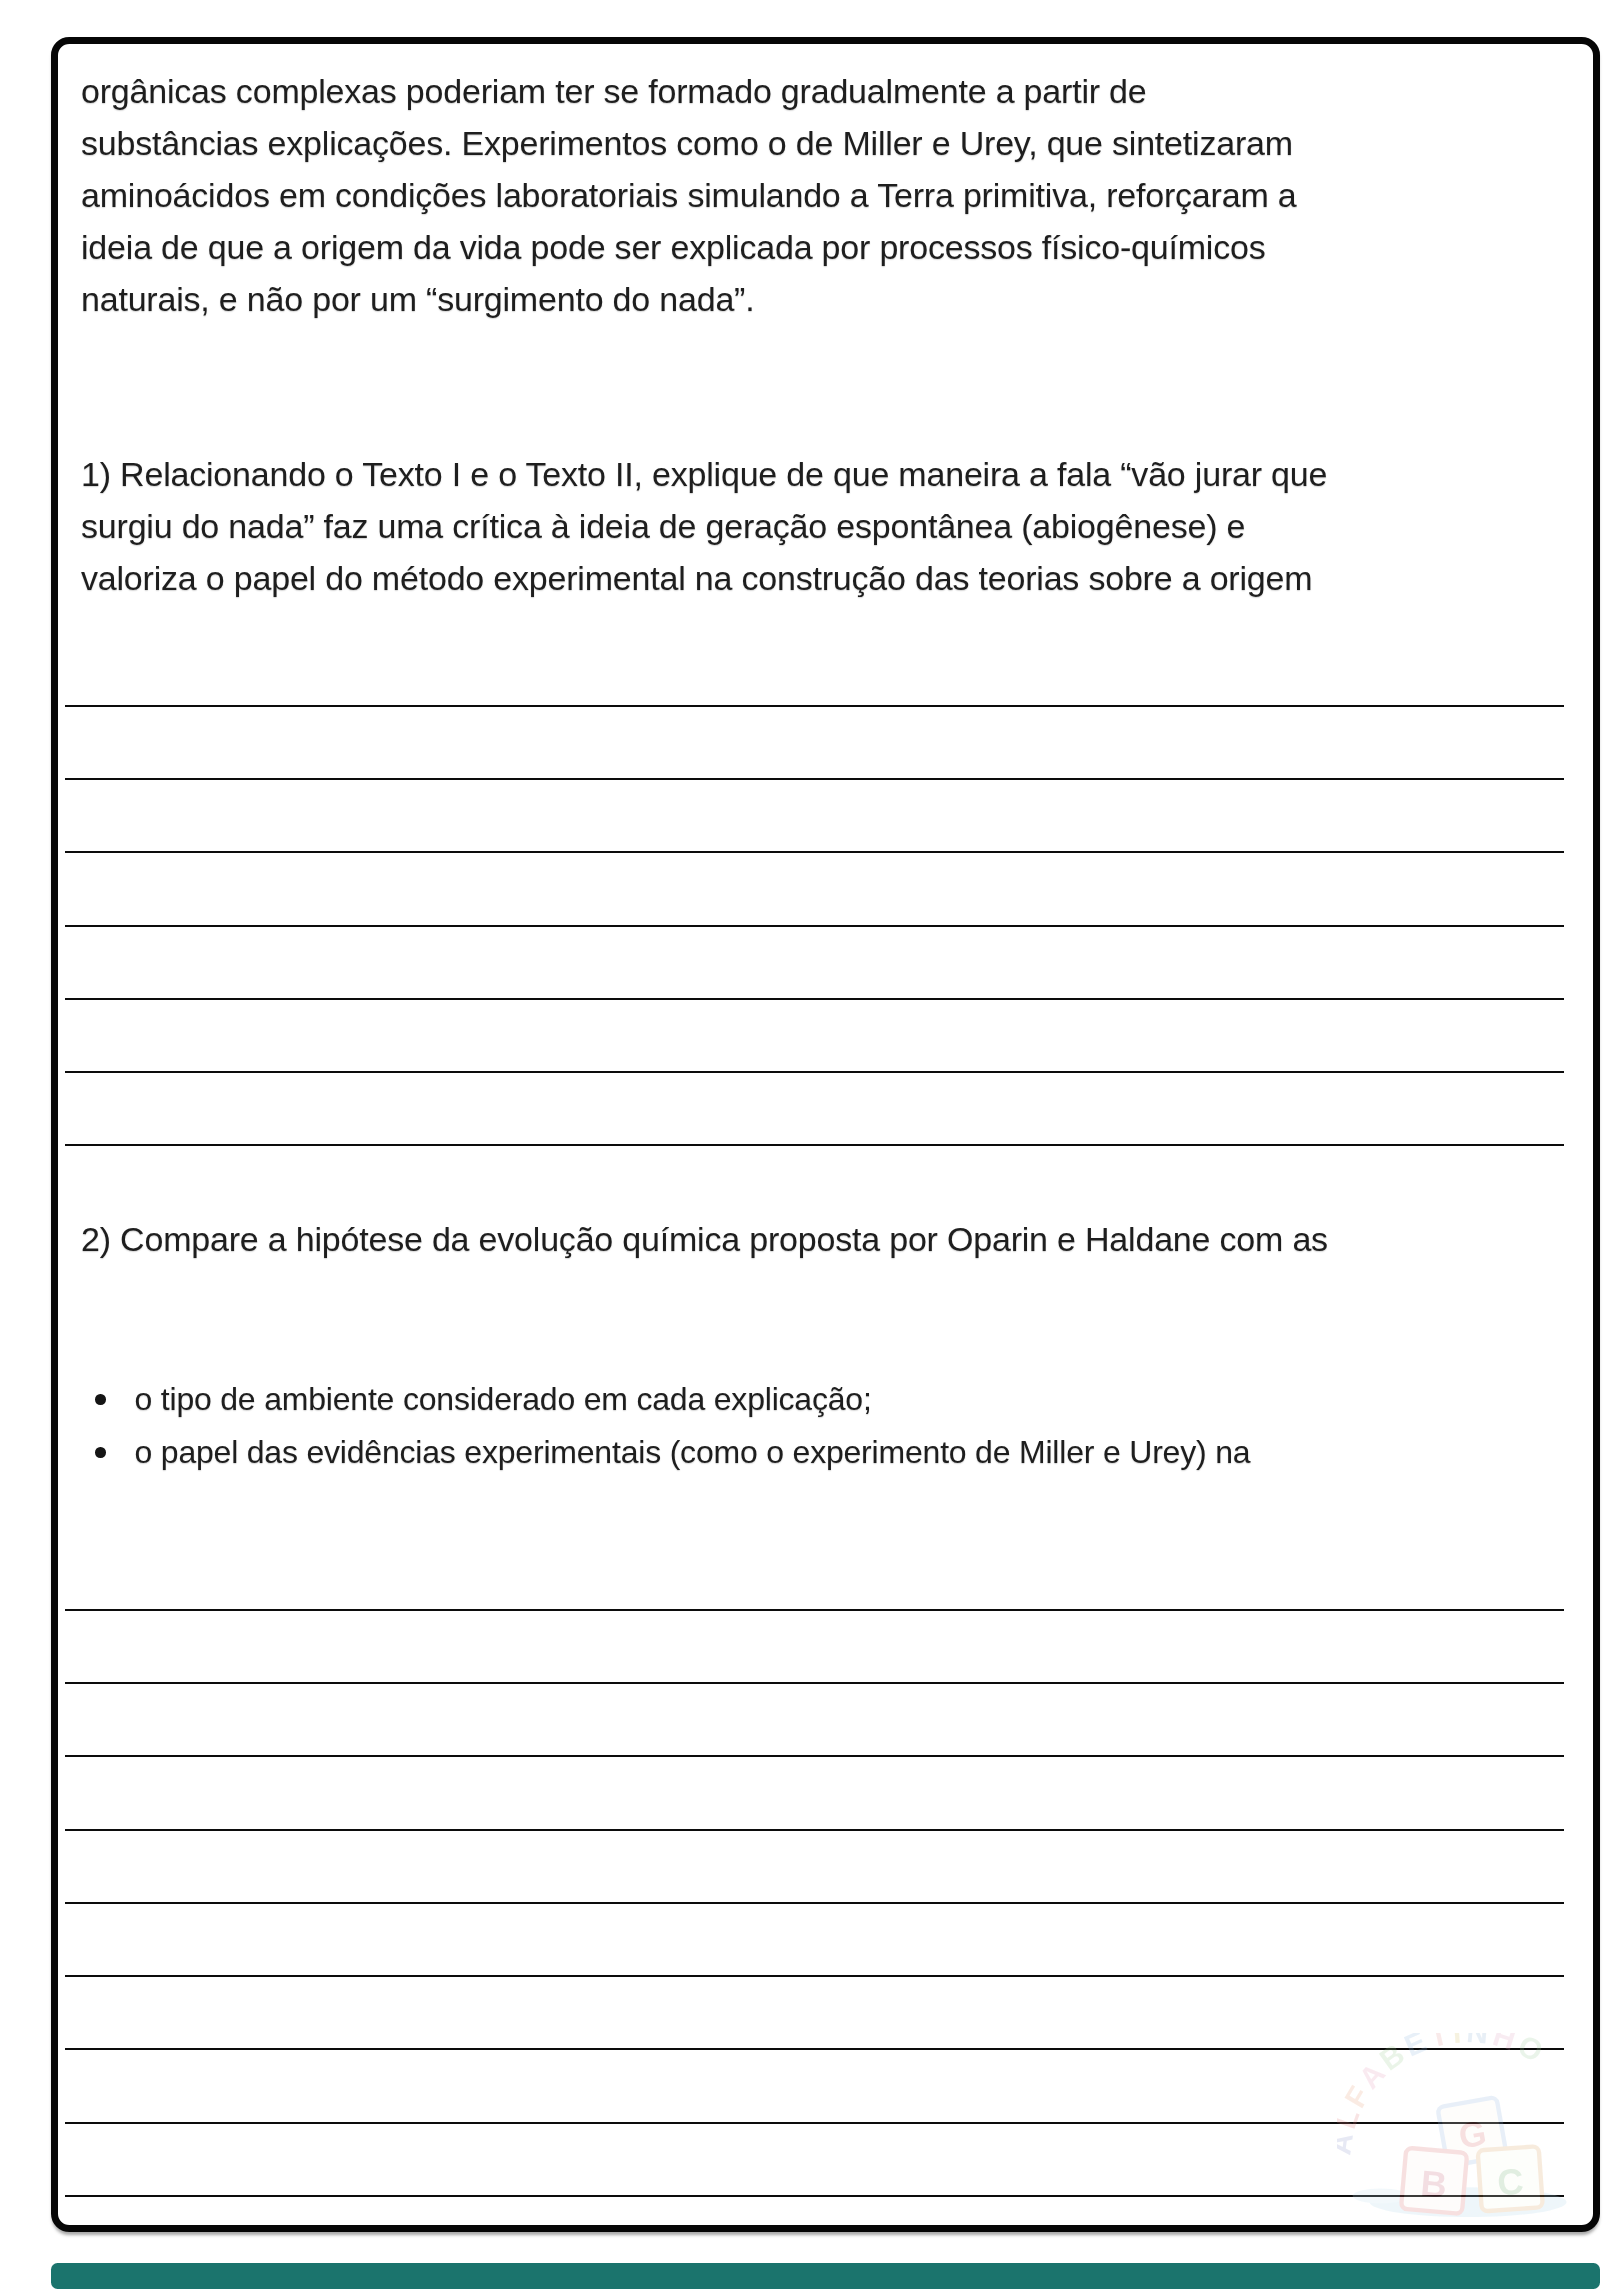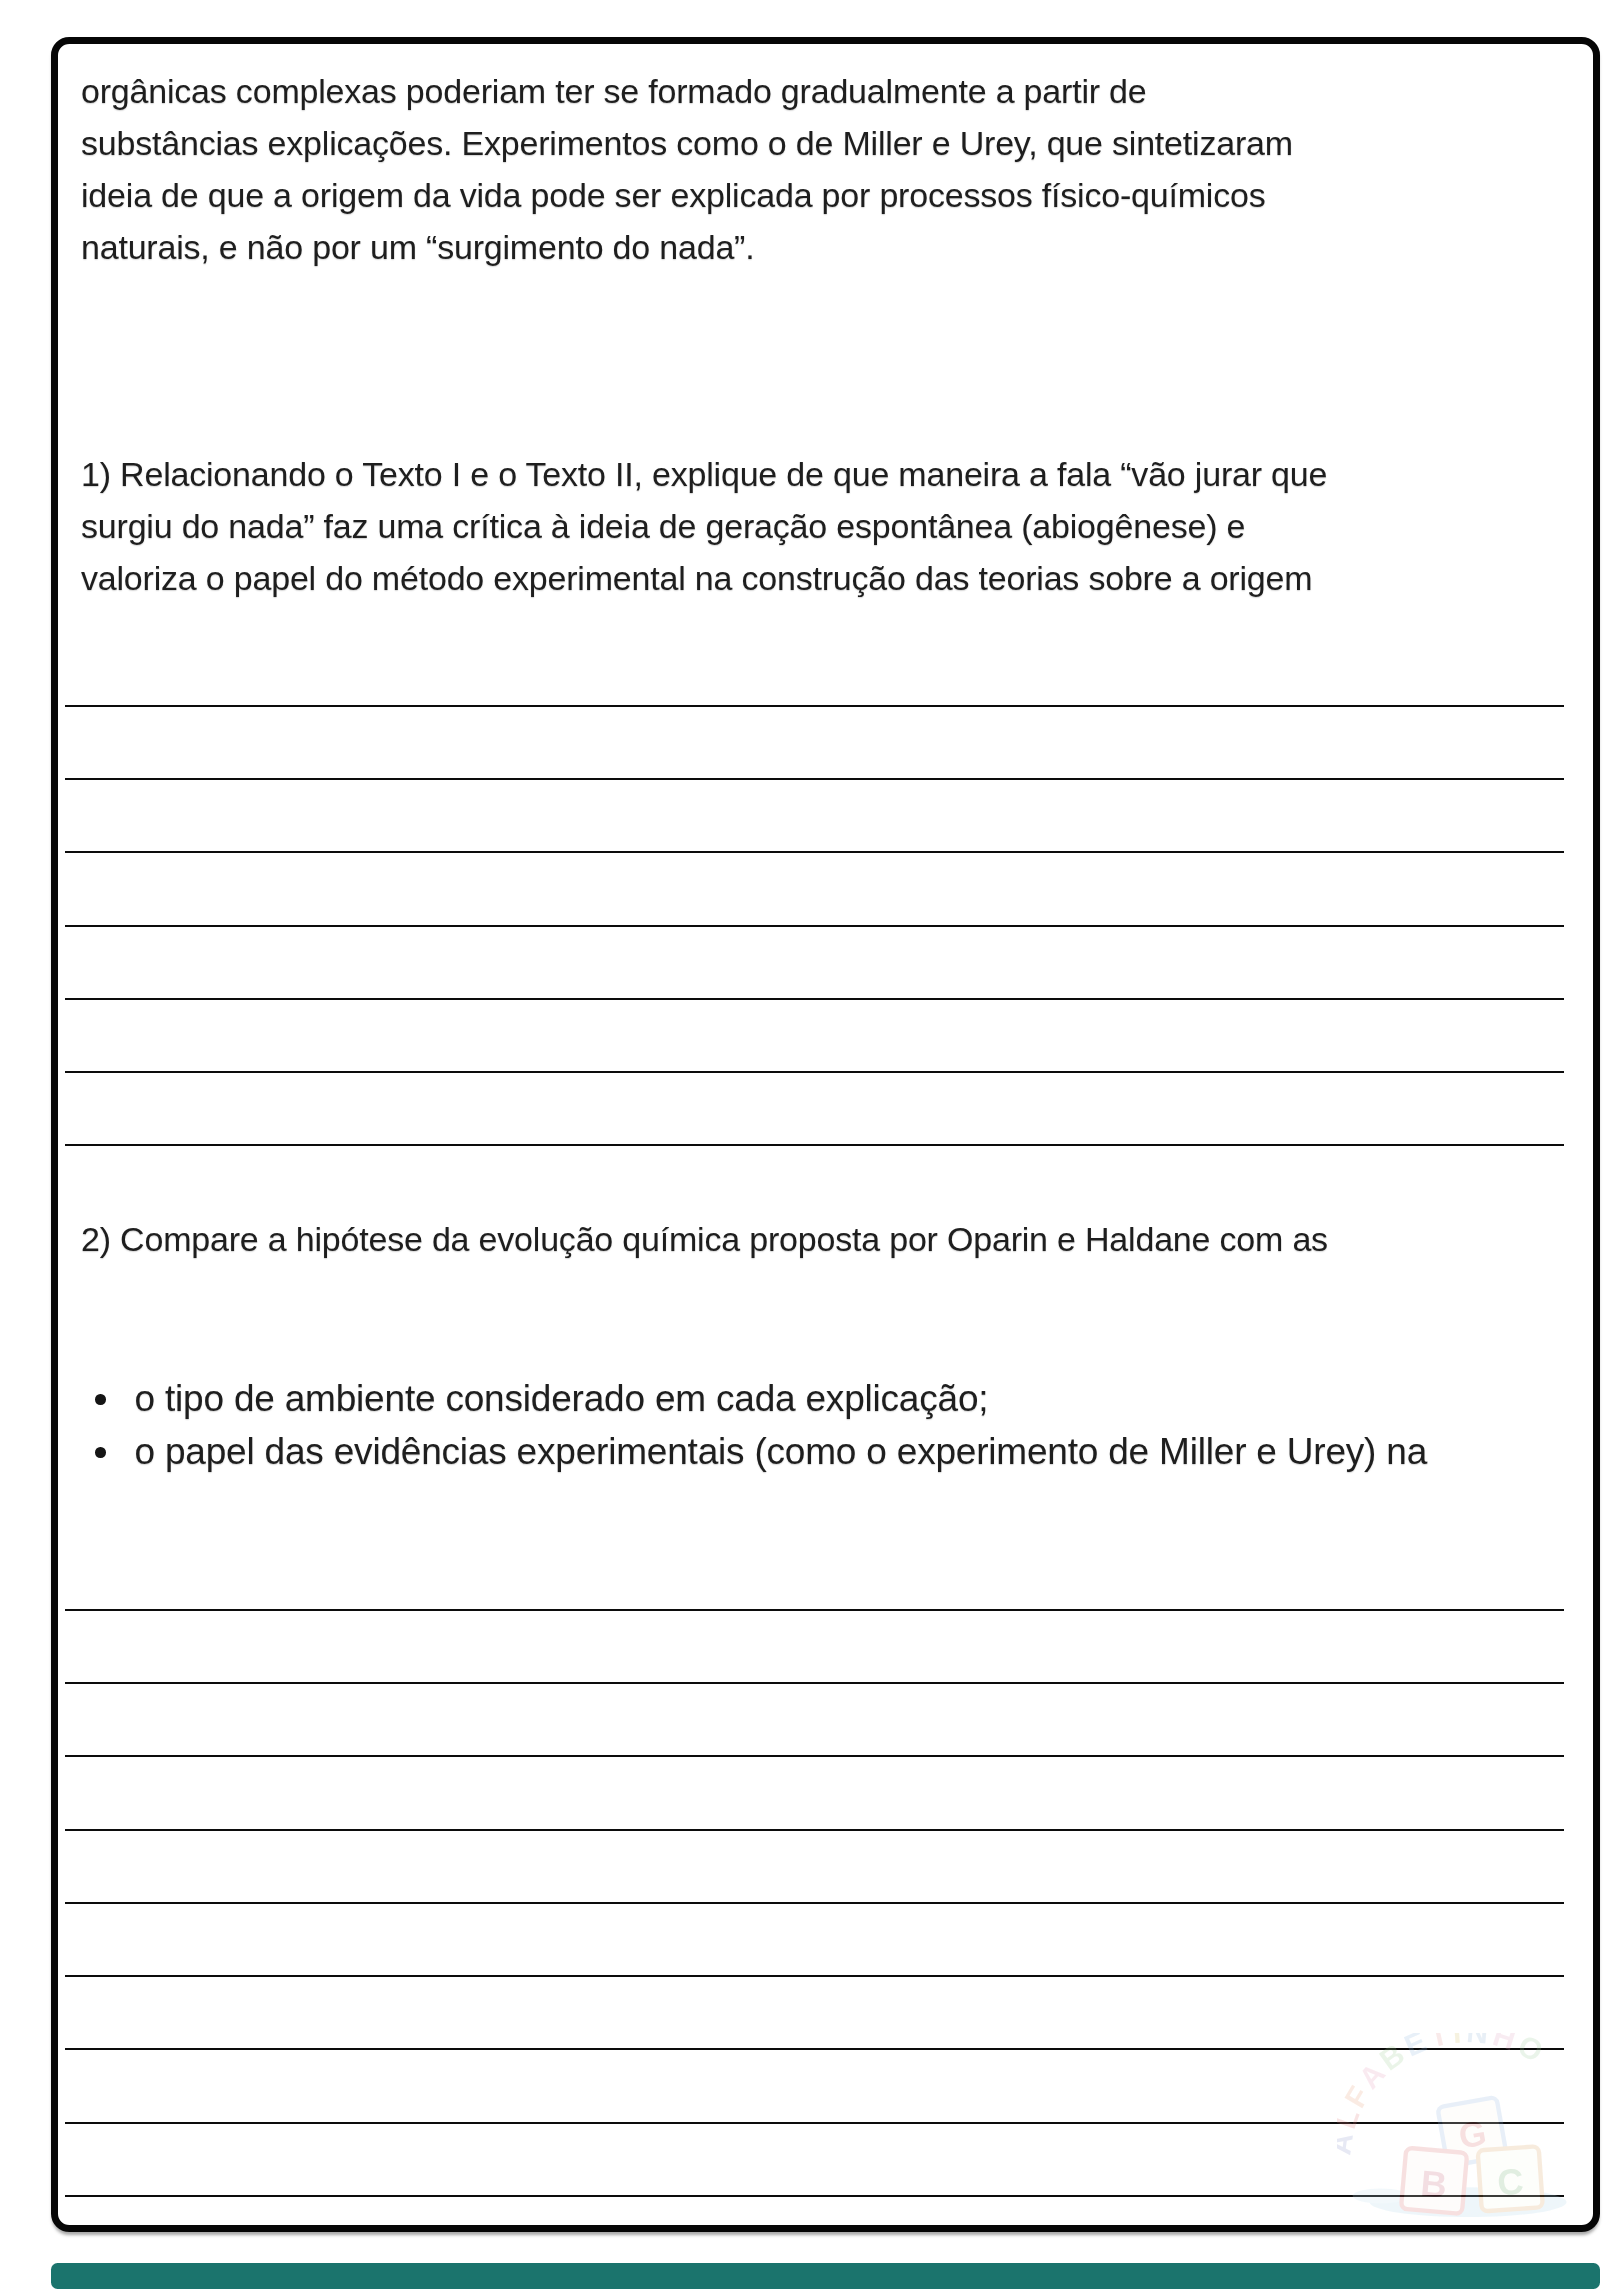--- a/index.html
+++ b/index.html
@@ -24,39 +24,40 @@
     border-top:2.6px solid #0c0c0c;
   }
   .bullet-row{
     position:absolute;left:95px;width:1478px;display:flex;gap:29px;
   }
   .bullet-dot{
     flex:none;width:10.5px;height:10.5px;border-radius:50%;background:#151515;
     margin-top:21px;
   }
   .bullet-text{
-    color:#1e1e1e;font-size:37px;line-height:52px;letter-spacing:-0.2px;
+    color:#1e1e1e;font-size:32px;line-height:52px;letter-spacing:-0.2px;
     text-shadow:0 1.3px 1.3px rgba(0,0,0,0.18);
   }
   .accent-bar{
     position:absolute;left:51px;top:2263px;width:1549px;height:26px;
     border-radius:6.5px;background:#1b746d;
   }
   .watermark{position:absolute;left:1337px;top:2033px;width:262px;height:191px;opacity:0.20;}
 </style>
 </head>
 <body>
 
 <div class="page">
 
   <div class="frame" style="border-color: rgb(6, 6, 6);"></div>
 
   <div class="txt" style="top:65px">
     <div class="line">orgânicas complexas poderiam ter se formado gradualmente a partir de</div>
     <div class="line">substâncias explicações. Experimentos como o de Miller e Urey, que sintetizaram</div>
+    <div class="line">aminoácidos em condições laboratoriais simulando a Terra primitiva, reforçaram a</div>
     <div class="line">ideia de que a origem da vida pode ser explicada por processos físico-químicos</div>
     <div class="line">naturais, e não por um “surgimento do nada”.</div>
   </div>
 
   <div class="txt" style="top:448px">
     <div class="line">1) Relacionando o Texto I e o Texto II, explique de que maneira a fala “vão jurar que</div>
     <div class="line">surgiu do nada” faz uma crítica à ideia de geração espontânea (abiogênese) e</div>
     <div class="line">valoriza o papel do método experimental na construção das teorias sobre a origem</div>
   </div>
 

